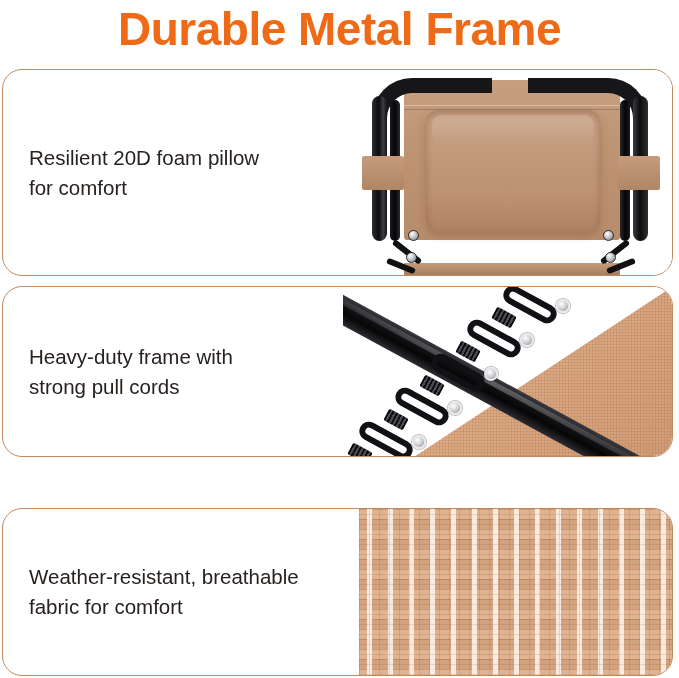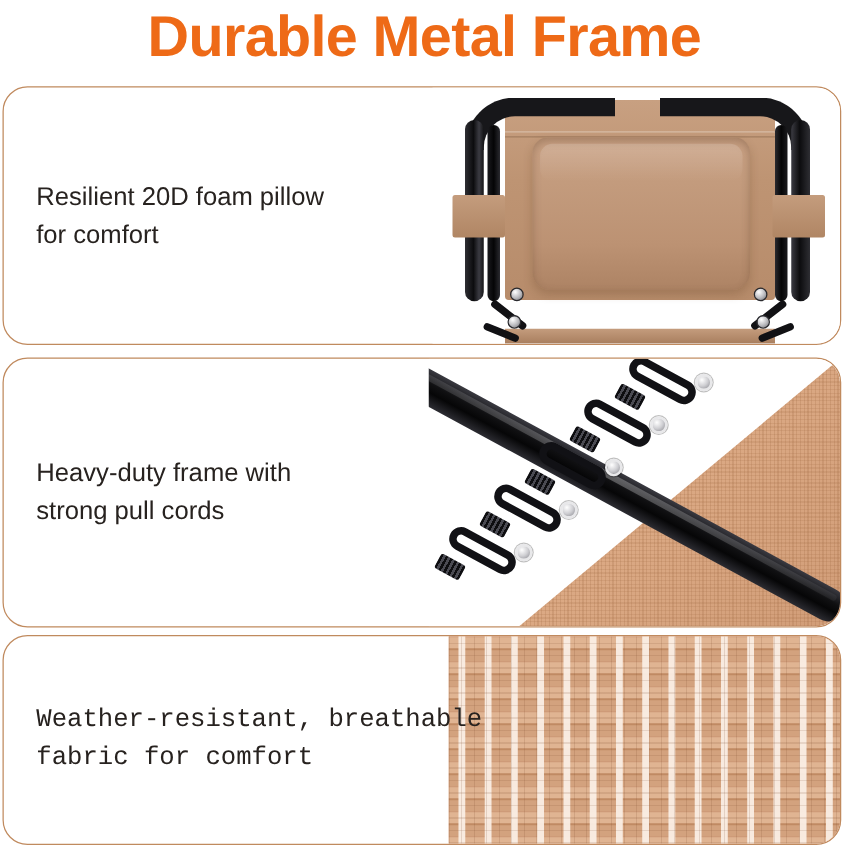--- a/index.html
+++ b/index.html
@@ -36,22 +36,22 @@
     position: absolute;
     left: 2px;
     width: 671px;
     border: 1.4px solid #C08A5E;
     border-radius: 20px;
     background: #ffffff;
     box-sizing: border-box;
     overflow: hidden;
   }
   #panel-pillow   { top: 69px;  height: 207px; }
-  #panel-frame    { top: 286px; height: 216px; padding-left: 32px; }
-  #panel-fabric   { top: 508px; height: 168px; font-family: Liberation Mono, monospace; }
+  #panel-frame    { top: 286px; height: 171px; padding-left: 32px; }
+  #panel-fabric   { top: 508px; height: 168px; }
 
   .panel-caption {
     position: absolute;
     left: 26px;
     top: 50%;
     transform: translateY(-50%);
     font-size: 20.5px;
     line-height: 30px;
     font-weight: 400;
     color: #27221F;

